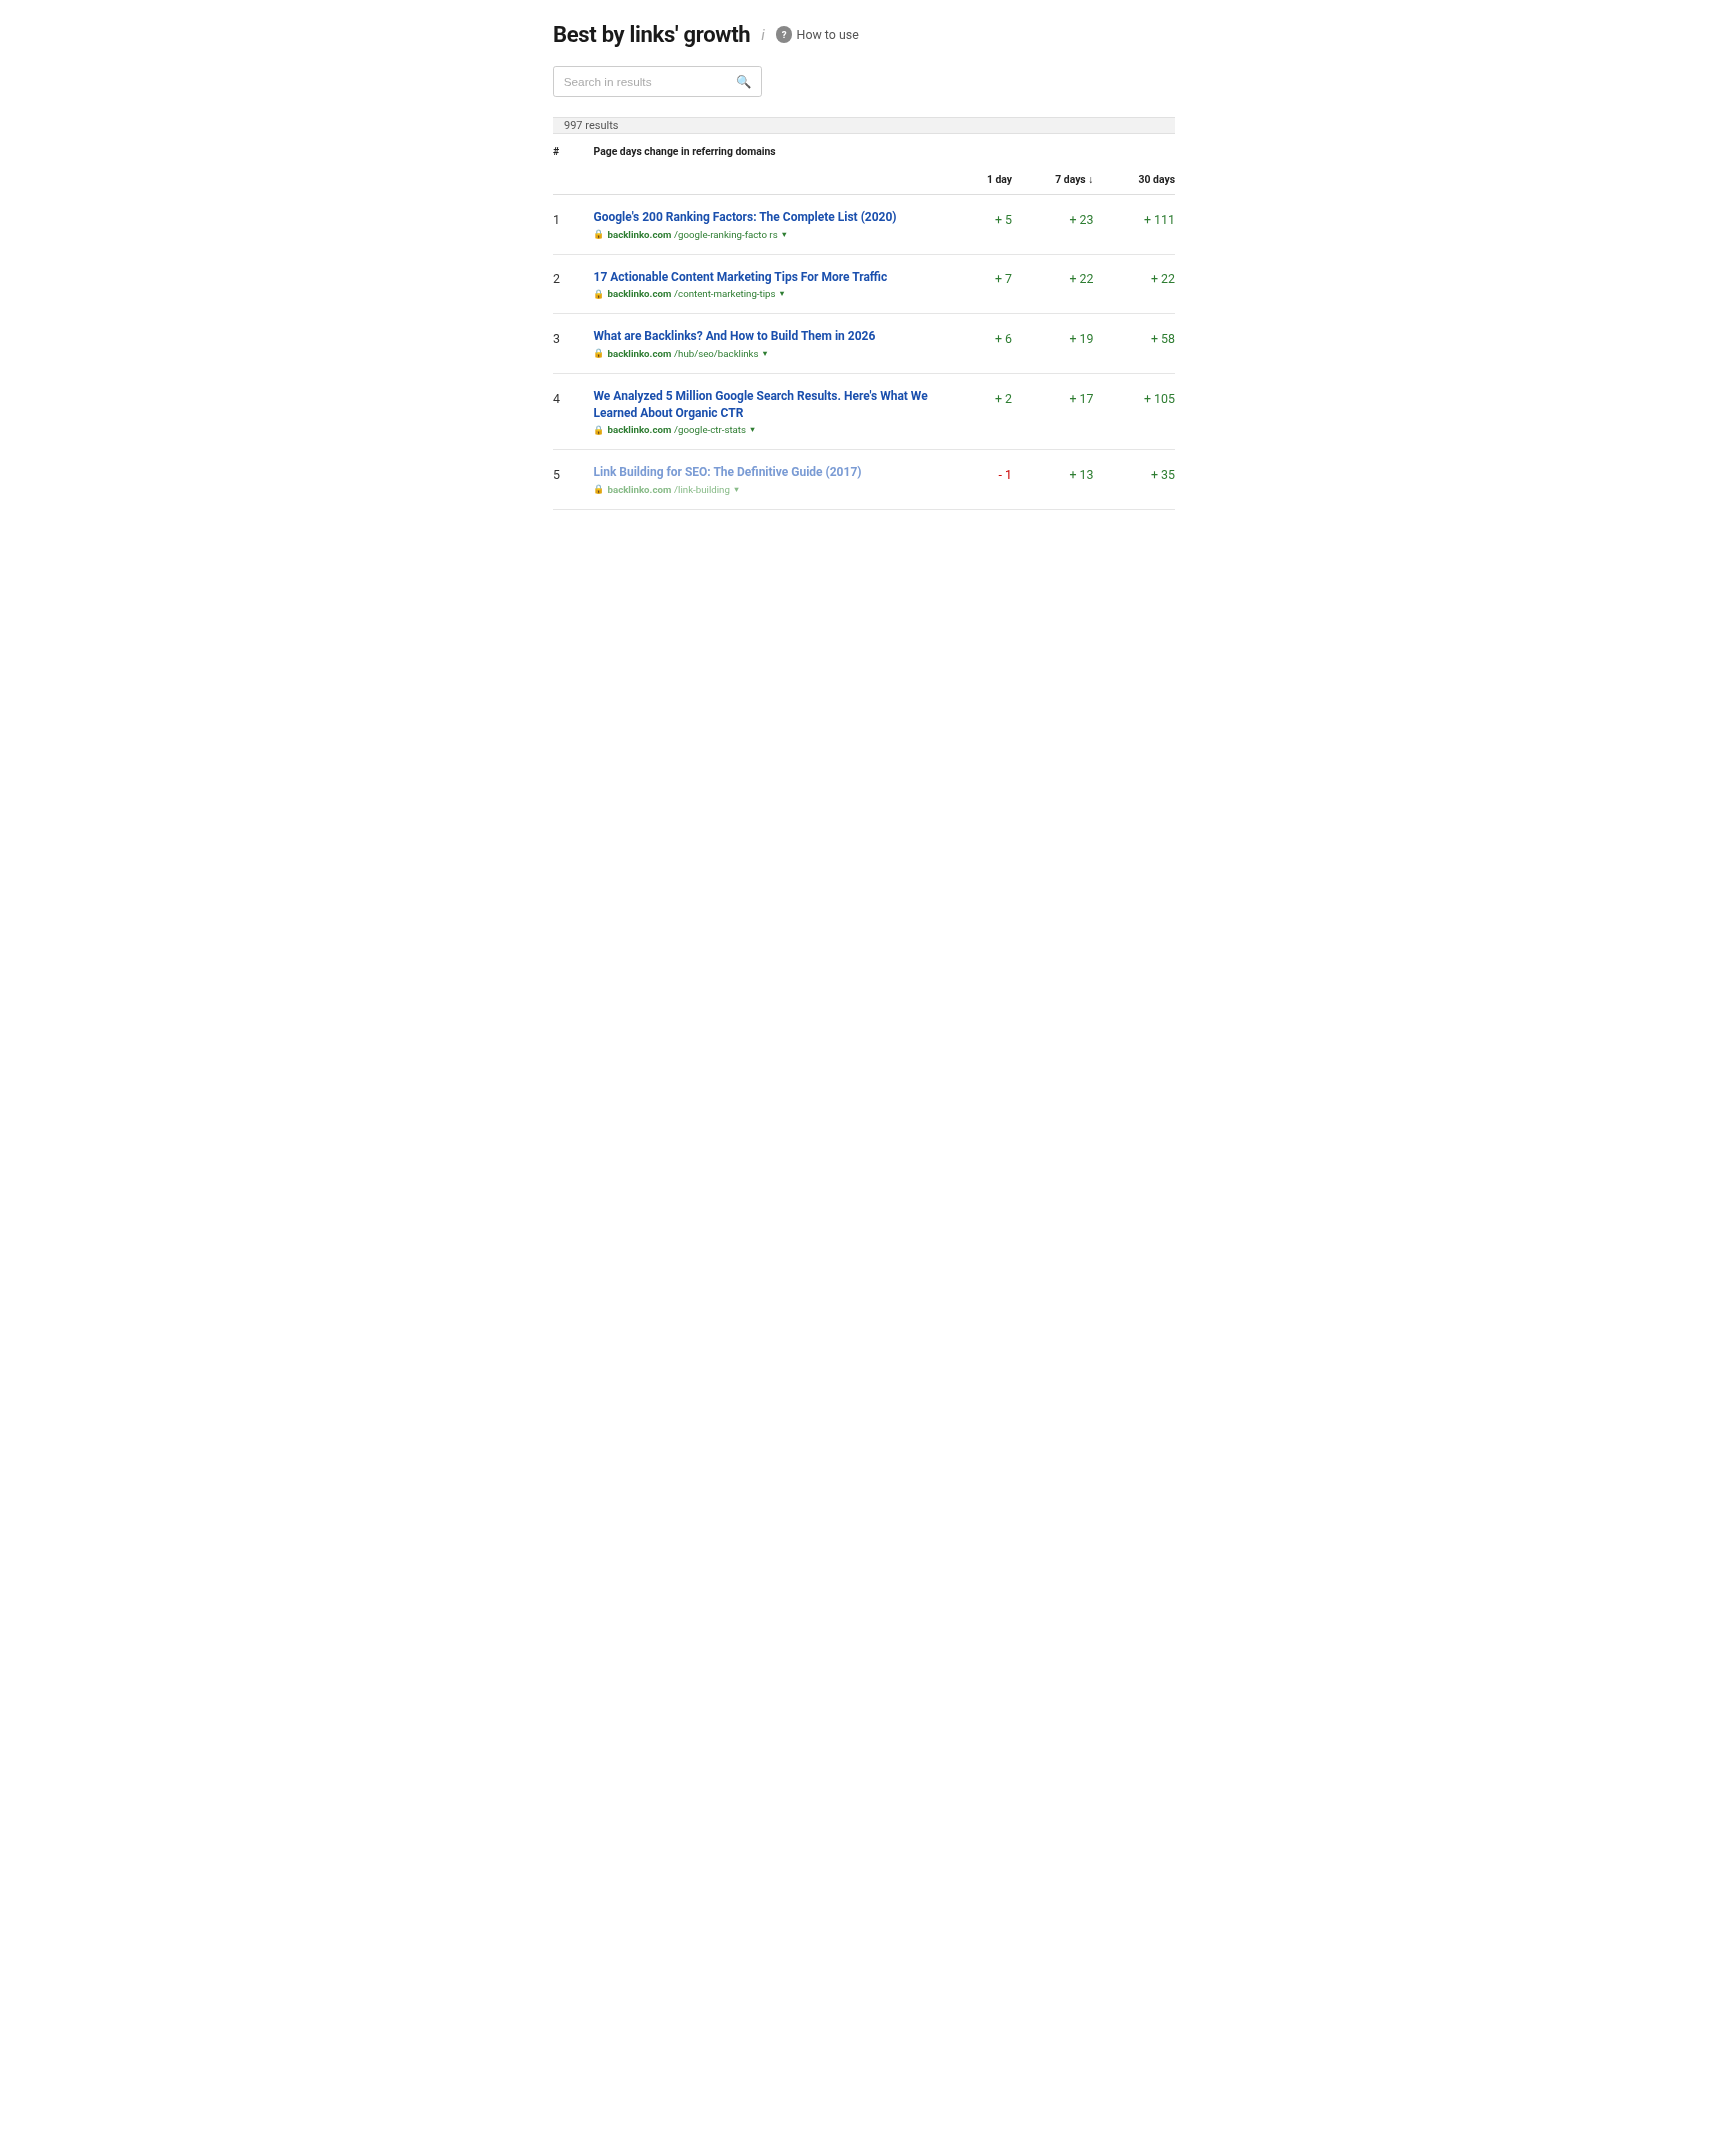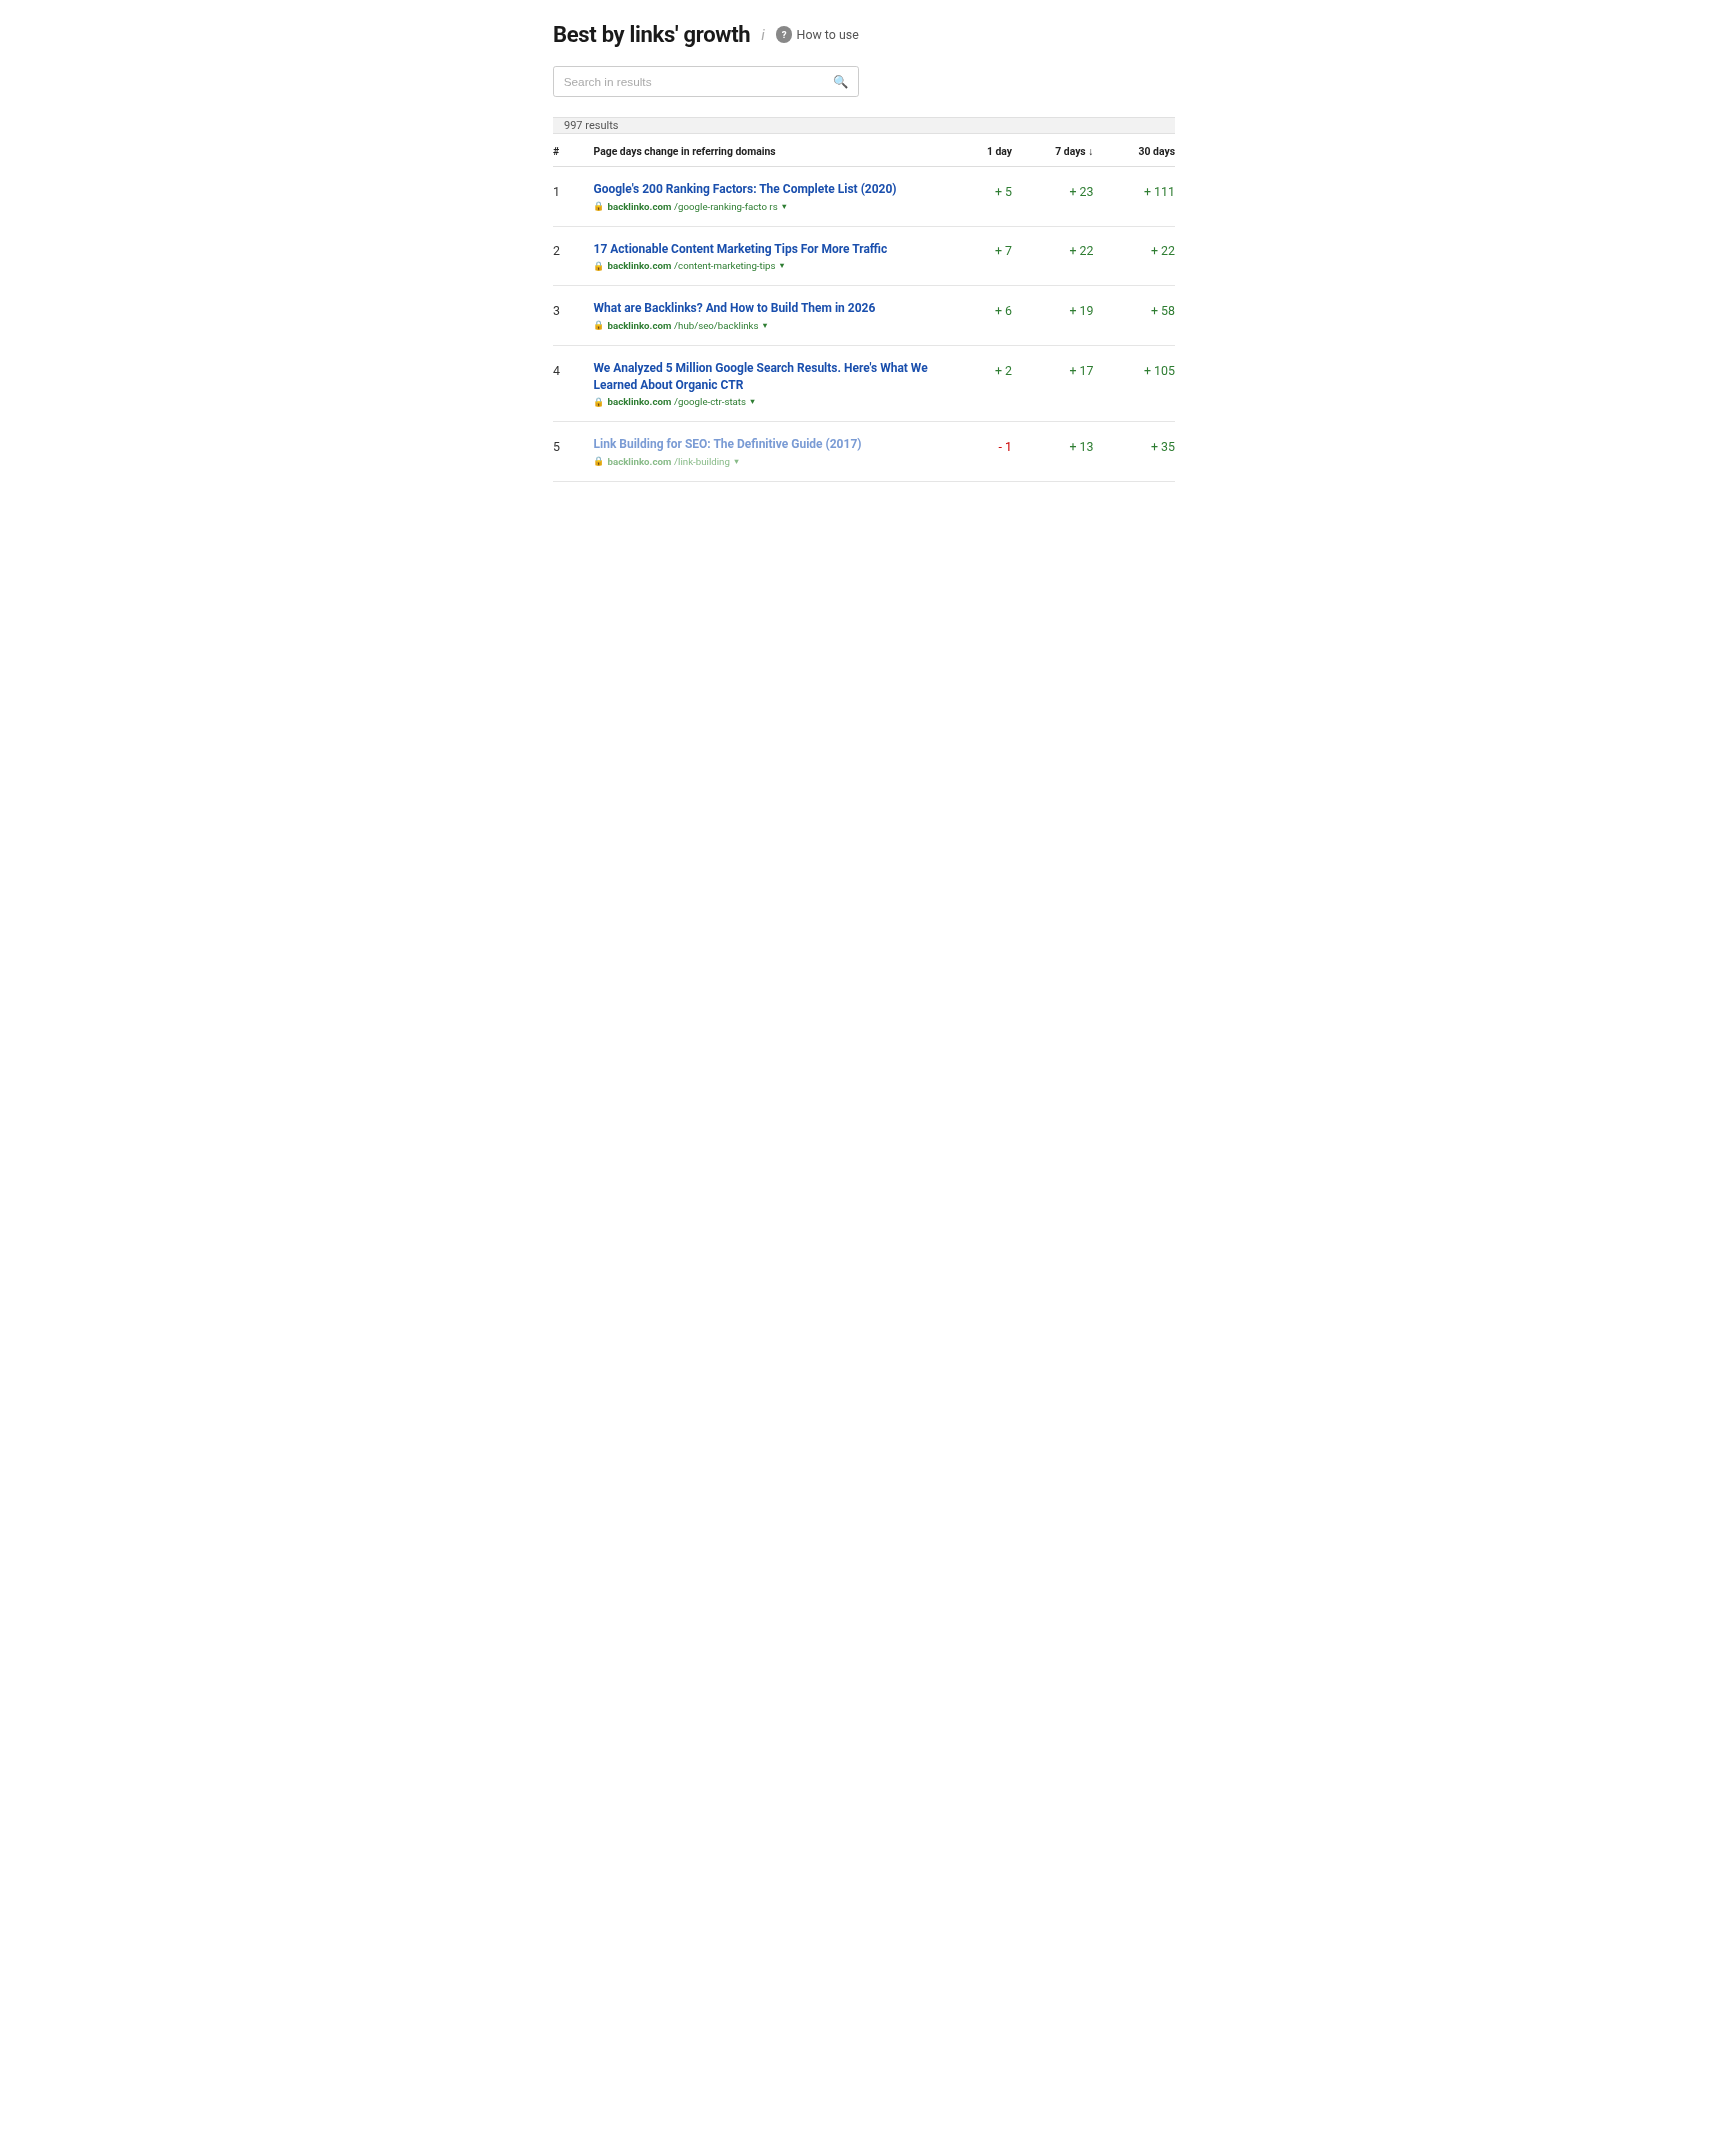--- a/index.html
+++ b/index.html
@@ -60,21 +60,21 @@
       font-size: 9.7px;
       font-weight: 700;
     }
 
     .search-container {
       display: flex;
       align-items: center;
       border: 1px solid #cccccc;
       border-radius: 2.8px;
       padding: 7px 9.7px;
-      width: 306px;
+      width: 209px;
       margin-bottom: 19.4px;
       background: #ffffff;
     }
 
     .search-input {
       border: none;
       outline: none;
       font-size: 11.8px;
       color: #444444;
       flex: 1;
@@ -118,20 +118,21 @@
     }
 
     .col-header {
       font-size: 10.4px;
       font-weight: 700;
       color: #222222;
     }
 
     .col-header.right {
       text-align: right;
+      margin-top: 28px;
     }
 
     .col-header.sorted {
       color: #222222;
     }
 
     .table-row {
       display: grid;
       grid-template-columns: 35px 1fr 69px 76px 76px;
       border-bottom: 0.7px solid #e5e5e5;

